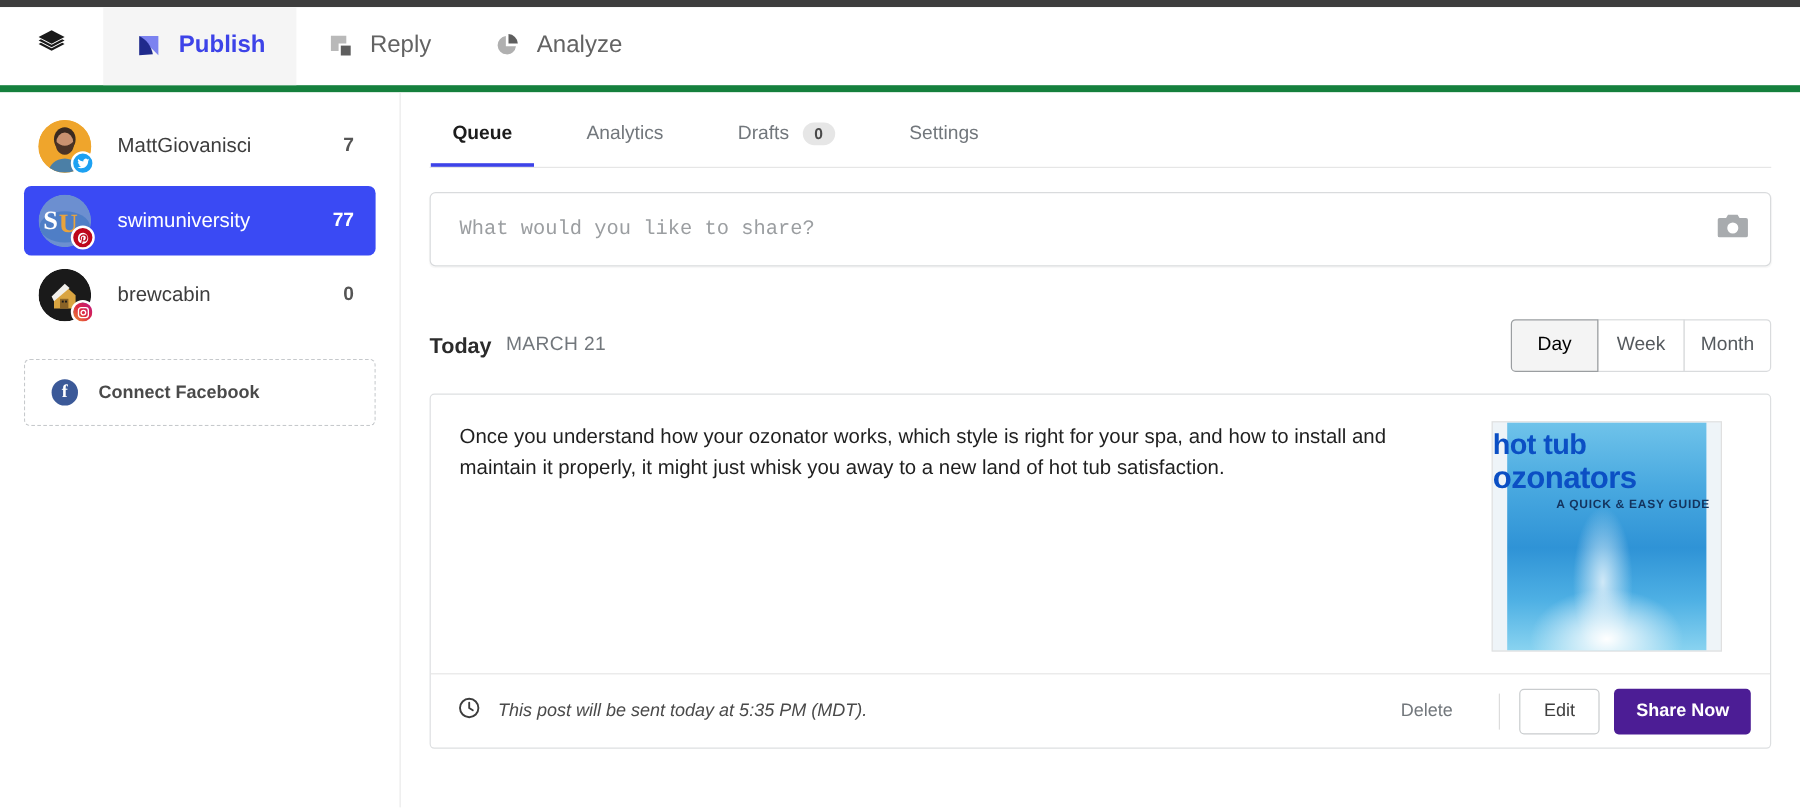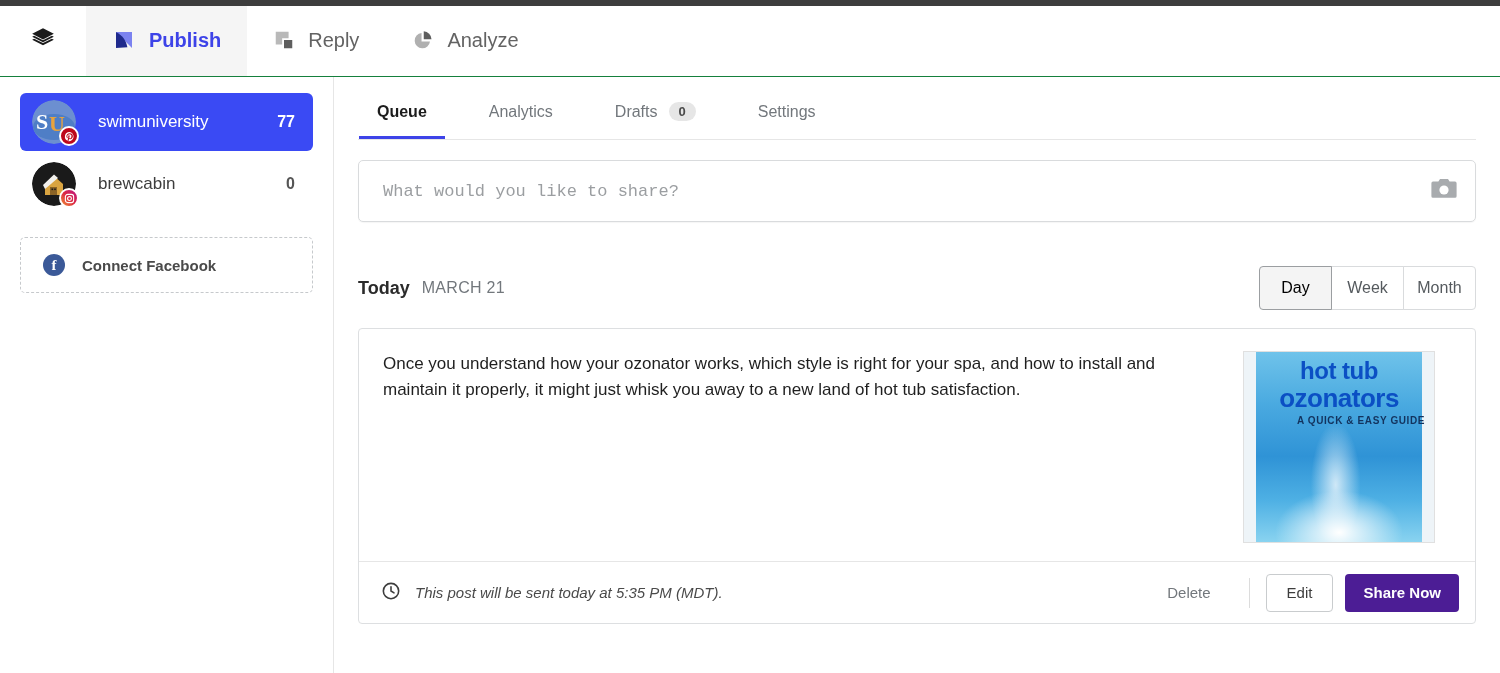--- a/index.html
+++ b/index.html
@@ -12,21 +12,21 @@
   }
 
   
   .top-strip { height: 6px; background: #3d3d3d; width: 100%; }
 
   
   .mainnav {
     height: 71px;
     display: flex;
     align-items: stretch;
-    border-bottom: 1px solid #15803d;
+    border-bottom: 6px solid #15803d;
     background: #fff;
   }
   .nav-logo {
     width: 86px;
     display: flex; align-items: center; justify-content: center;
     cursor: pointer;
   }
   .nav-item {
     display: flex; align-items: center; gap: 13px;
     padding: 0 26px;
@@ -207,21 +207,21 @@
     cursor: pointer;
   }
   .thumb-inner {
     position: absolute; left: 12px; right: 12px; top: 0; bottom: 0;
     background:
       radial-gradient(ellipse 70% 40% at 50% 95%, #ffffff 0%, rgba(255,255,255,0) 55%),
       radial-gradient(ellipse 25% 55% at 48% 70%, #cfe8f7 0%, rgba(207,232,247,0) 60%),
       linear-gradient(180deg,#6fc3ea 0%, #49a9e0 28%, #2f93d6 55%, #4eb0e4 78%, #89d3f0 100%);
   }
   .thumb-t1, .thumb-t2 {
-    position: absolute; left: 0; right: 0; text-align: center;
+    position: absolute; left: 0; right: 0; 
     color: #0b4fc4; font-weight: bold; letter-spacing: -.5px;
   }
   .thumb-t1 { top: 5px; font-size: 24px; }
   .thumb-t2 { top: 31px; font-size: 26px; }
   .thumb-t3 {
     position: absolute; left: 0; right: 0; top: 63px; text-align: center;
     color: #13335e; font-size: 10px; font-weight: bold; letter-spacing: .6px; padding-left: 44px;
   }
 
   .post-footer {
@@ -300,20 +300,40 @@
       </svg>
     </span>
     <span>Analyze</span>
   </div>
 </div>
 
 <div class="body-wrap">
 
   <div class="sidebar">
 
+    <div class="acct">
+      <div class="avatar-wrap">
+        <div class="avatar" style="background:#f0a830">
+          <svg width="44" height="44" viewBox="0 0 44 44">
+            <circle cx="22" cy="22" r="22" fill="#efa52c"></circle>
+            <ellipse cx="22" cy="16" rx="9" ry="10" fill="#3a2a20"></ellipse>
+            <ellipse cx="22" cy="18.5" rx="7" ry="8" fill="#c99270"></ellipse>
+            <path d="M14 17 q8 9 16 0 q0 11 -8 12 q-8 -1 -8 -12Z" fill="#4a3326"></path>
+            <path d="M8 44 q2 -11 14 -12 q12 1 14 12 Z" fill="#4b7fa6"></path>
+          </svg>
+        </div>
+        <span class="badge twitter">
+          <svg width="11" height="11" viewBox="0 0 24 24" fill="#fff">
+            <path d="M23 5a9 9 0 0 1-2.6.7A4.5 4.5 0 0 0 22.4 3a9 9 0 0 1-2.9 1.1A4.5 4.5 0 0 0 11.8 8a12.8 12.8 0 0 1-9.3-4.7 4.5 4.5 0 0 0 1.4 6A4.4 4.4 0 0 1 1.8 8.7v.1a4.5 4.5 0 0 0 3.6 4.4 4.5 4.5 0 0 1-2 .1 4.5 4.5 0 0 0 4.2 3.1A9 9 0 0 1 1 18.3 12.7 12.7 0 0 0 7.9 20c8.3 0 12.8-6.9 12.8-12.8v-.6A9 9 0 0 0 23 5z"></path>
+          </svg>
+        </span>
+      </div>
+      <span class="acct-name">MattGiovanisci</span>
+      <span class="acct-count">7</span>
+    </div>
 
     <div class="acct selected">
       <div class="avatar-wrap">
         <div class="avatar">
           <svg width="44" height="44" viewBox="0 0 44 44">
             <circle cx="22" cy="22" r="22" fill="#6c8fd0"></circle>
             <ellipse cx="22" cy="27" rx="21" ry="13" fill="#4f7ec6"></ellipse>
             <text x="4" y="29" font-family="Liberation Serif, serif" font-size="22" font-weight="bold" fill="#ffffff">S</text>
             <text x="17" y="31" font-family="Liberation Serif, serif" font-size="22" font-weight="bold" fill="#e8a33d">U</text>
           </svg>

